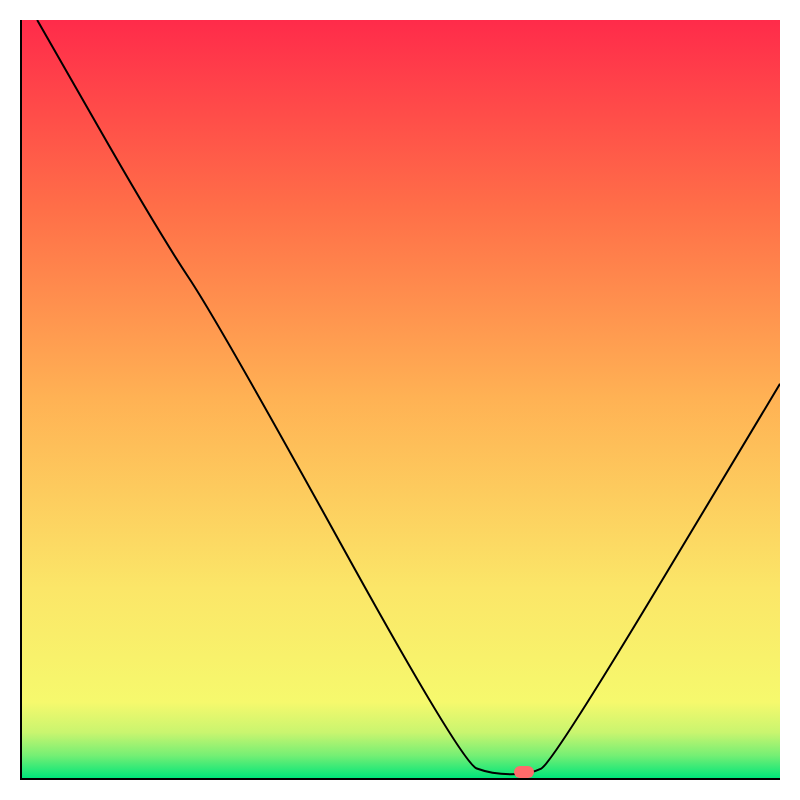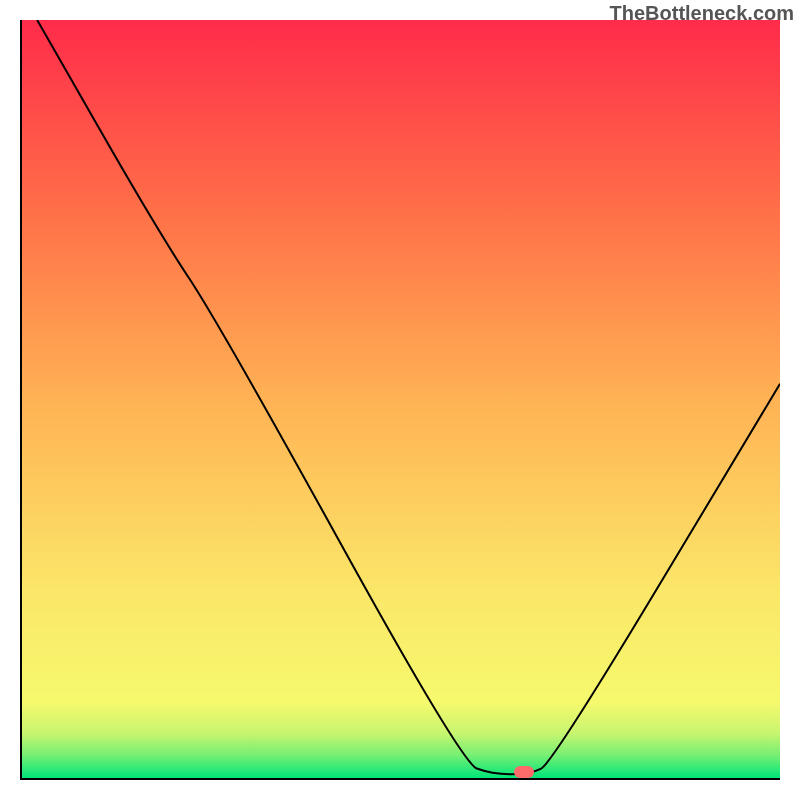--- a/index.html
+++ b/index.html
@@ -8,21 +8,20 @@
   .watermark { position: absolute; top: 2px; right: 6px; font-size: 20px; font-weight: bold; color: #555; z-index: 10; }
   .plot-area { position: absolute; left: 20px; top: 20px; width: 760px; height: 760px; border-left: 2.5px solid #000; border-bottom: 2.5px solid #000; }
   .gradient { position: absolute; inset: 0; }
   svg.curve { position: absolute; inset: 0; width: 100%; height: 100%; }
   .marker { position: absolute; width: 20px; height: 12px; border-radius: 6px; transform: translate(-50%, -50%); }
 </style>
 </head>
 <body>
 
 <div class="container">
-  <div class="watermark">TheBottleneck.com</div>
   <div class="plot-area">
     <svg class="gradient" viewBox="0 0 100 100" preserveAspectRatio="none">
       <defs>
         <linearGradient id="bg" x1="0" y1="1" x2="0" y2="0">
             <stop offset="0%" stop-color="#00e57a"></stop>
             <stop offset="3%" stop-color="#76ef74"></stop>
             <stop offset="6%" stop-color="#c9f56f"></stop>
             <stop offset="10%" stop-color="#f6f96d"></stop>
             <stop offset="25%" stop-color="#fbe668"></stop>
             <stop offset="50%" stop-color="#ffb254"></stop>

